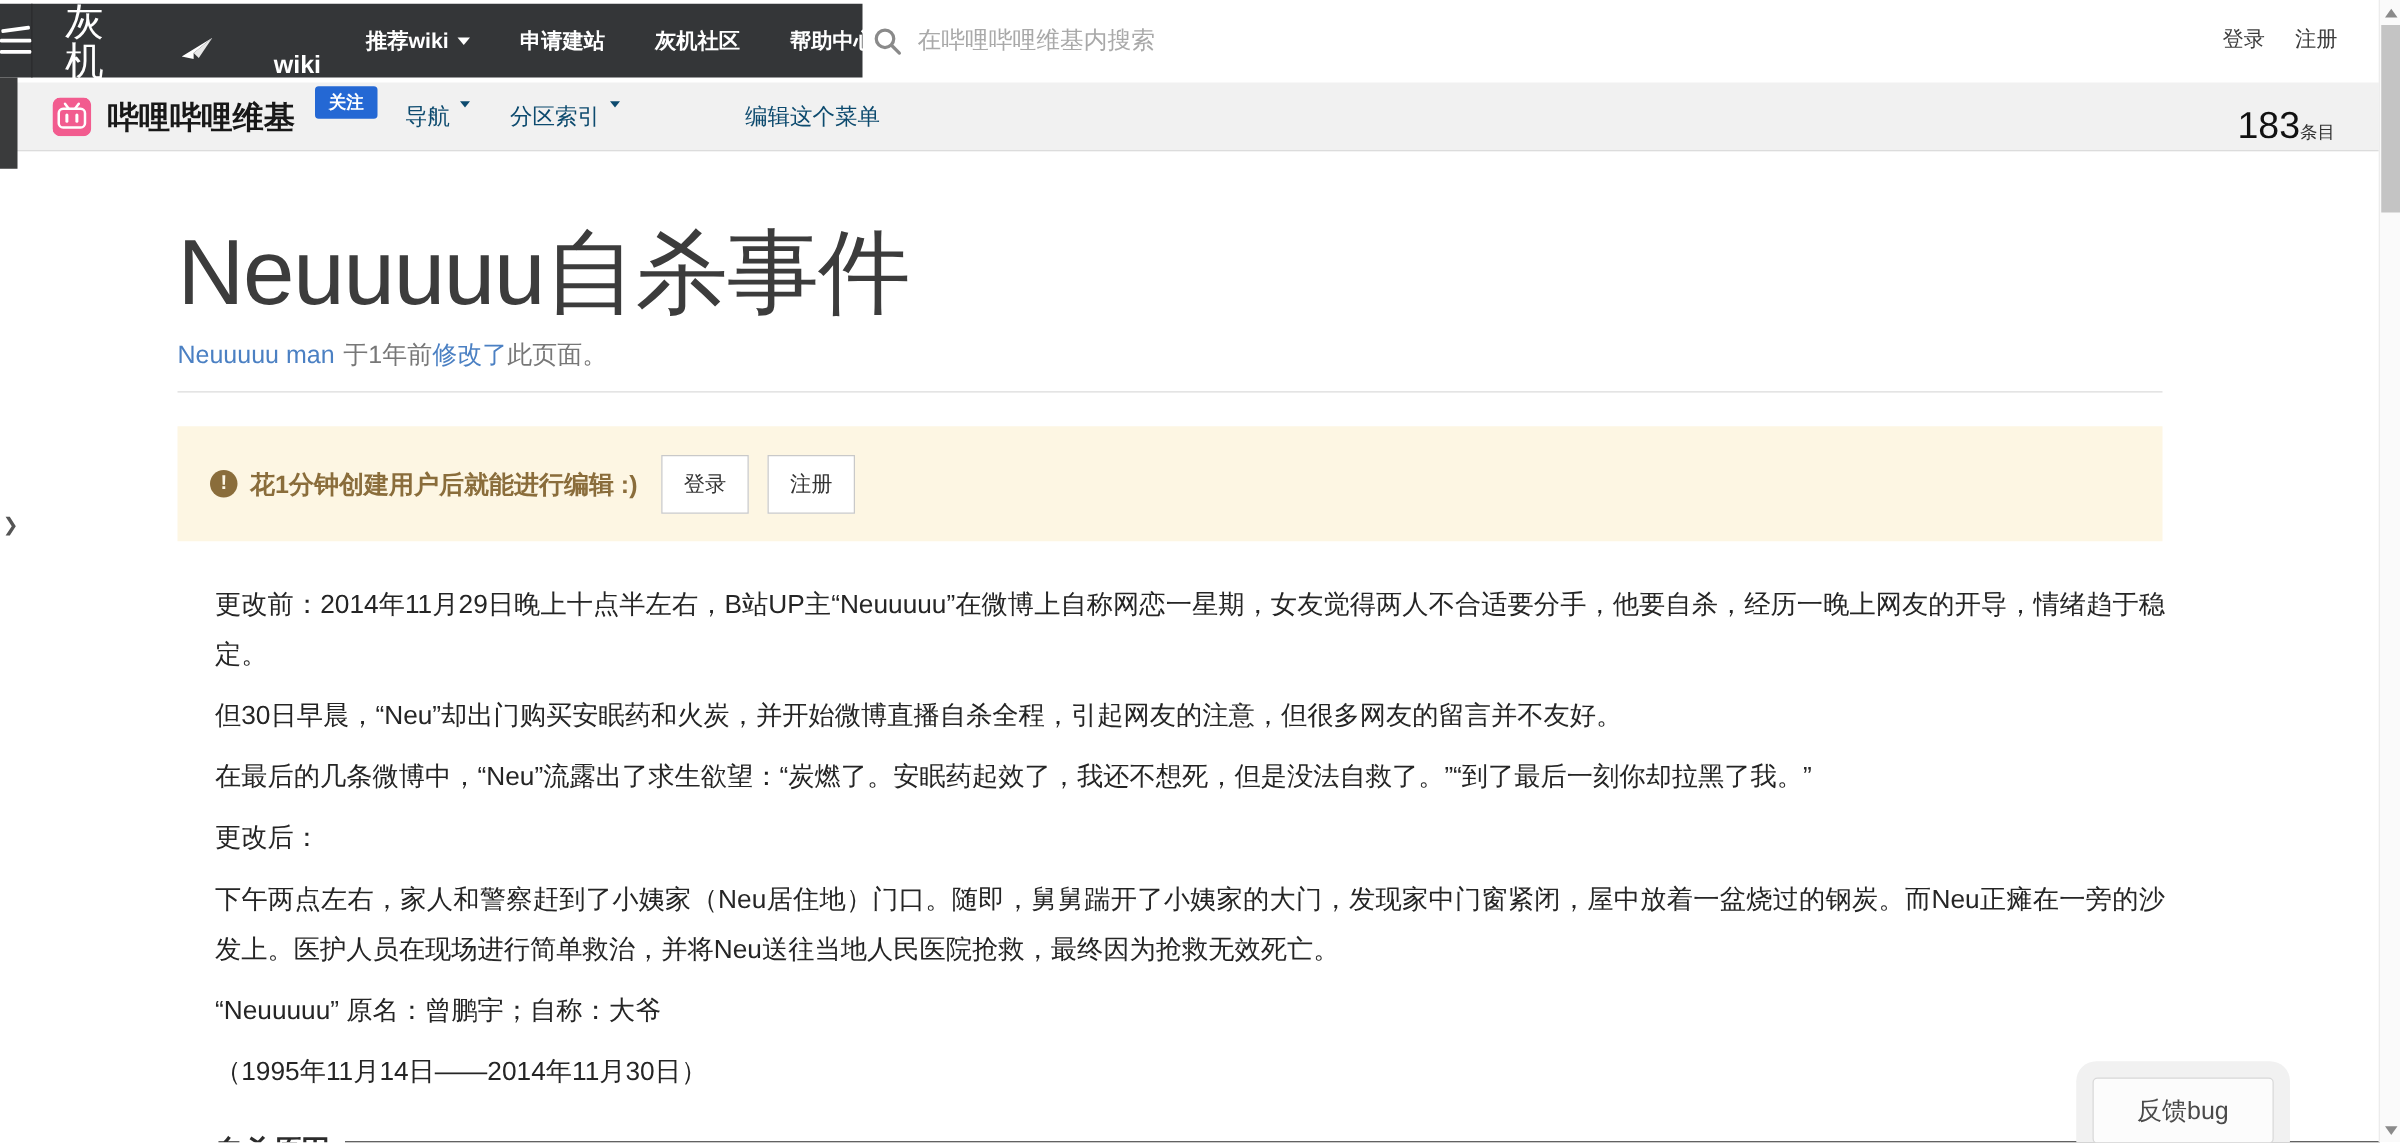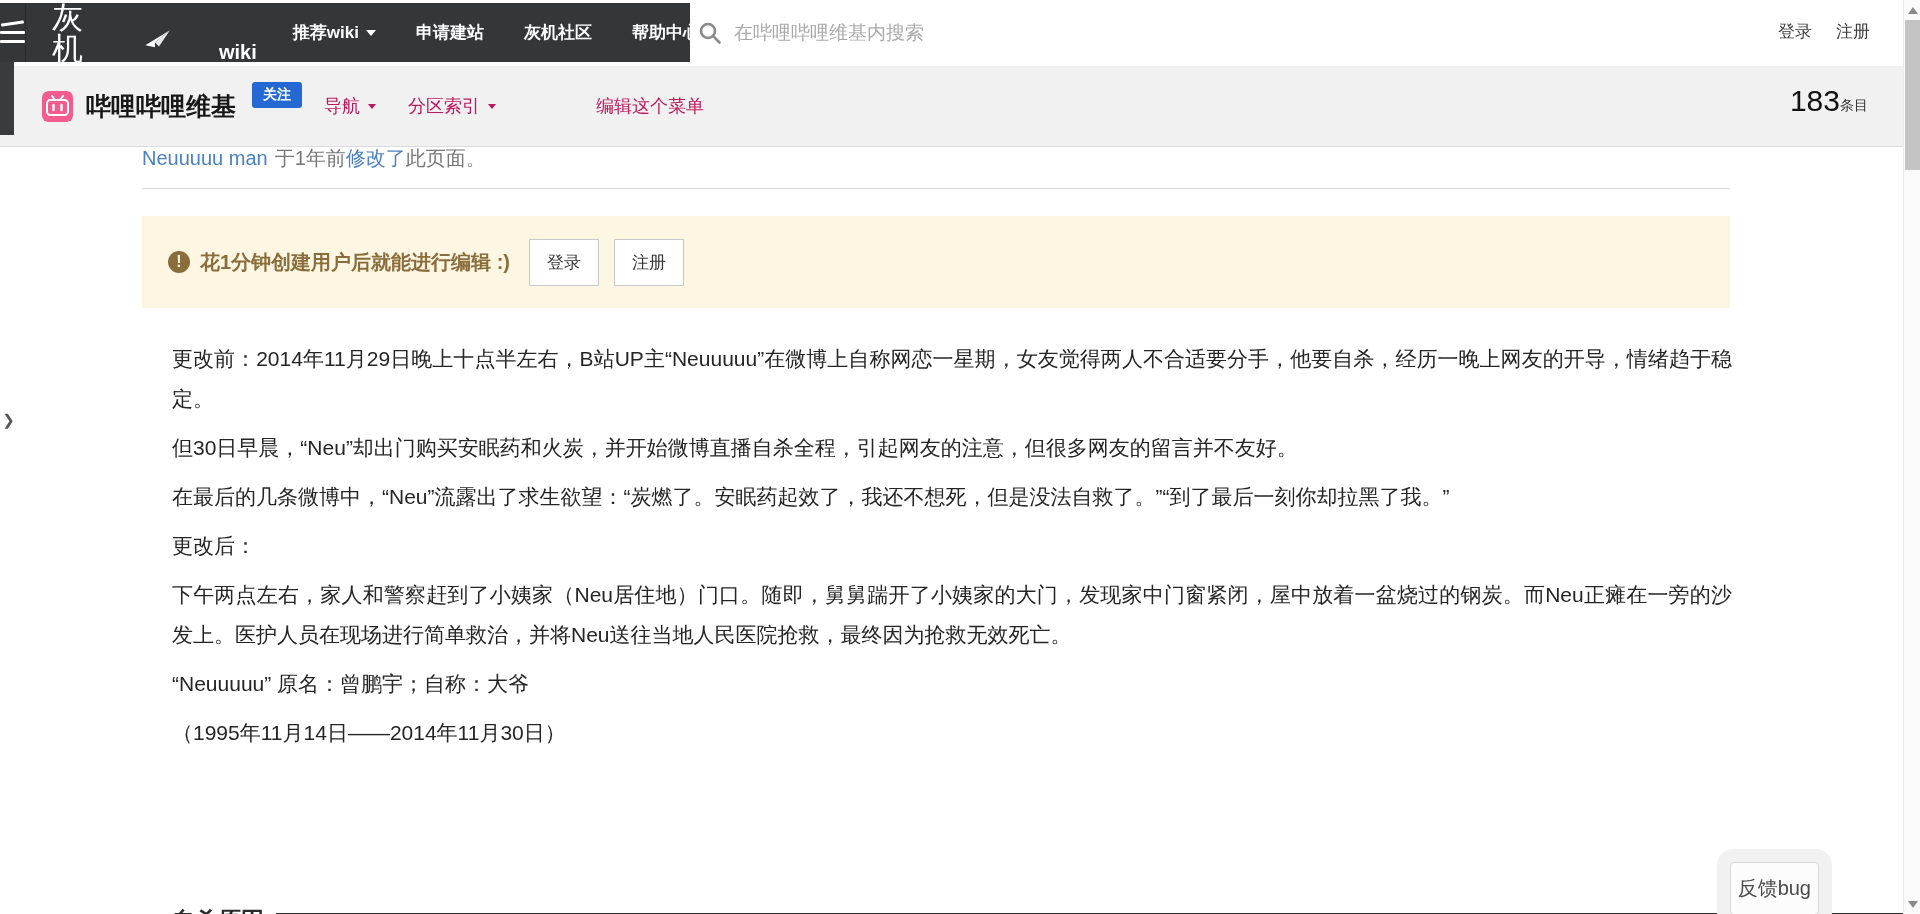--- a/index.html
+++ b/index.html
@@ -27,29 +27,29 @@
   .search-area { position:absolute; left:690px; top:0; right:17px; height:66px; background:#fff;
                  display:flex; align-items:center; padding-left:8px; }
   .search-input { border:none; outline:none; font-size:19px; color:#444; width:700px; margin-left:12px;
                   font-family:inherit; background:transparent; }
   .search-input::placeholder { color:#a9a9a9; }
   .top-auth { position:absolute; right:50px; top:0; height:62px; display:flex; align-items:center;
               gap:24px; font-size:17px; color:#3c3c3c; }
   .top-auth span { cursor:pointer; }
 
   
-  .wikibar { position:absolute; left:0; top:66px; width:1920px; height:81px; background:#f1f1f1;
+  .wikibar { position:absolute; left:0; top:66px; width:1920px; height:55px; background:#f1f1f1;
              border-bottom:1px solid #dcdcdc; display:flex; align-items:center; padding-left:42px; }
   .dark-rail { position:absolute; left:0; top:62px; width:14px; height:73px; background:#3a3b3c; }
   .wiki-icon { width:31px; height:31px; border-radius:6px; overflow:hidden; flex:none; }
   .wiki-title { font-size:25px; font-weight:700; color:#181818; margin-left:13px; white-space:nowrap; }
   .follow-btn { background:#2468d4; color:#fff; font-size:14px; font-weight:700; border:none;
                 border-radius:3px; padding:4px 11px; margin-left:16px; margin-bottom:22px;
                 cursor:pointer; font-family:inherit; }
-  .wb-item { display:flex; align-items:center; gap:8px; font-size:18px; color:#be185d;
+  .wb-item { display:flex; align-items:flex-start; gap:8px; font-size:18px; color:#0c4a6e;
              cursor:pointer; white-space:nowrap; }
   .wb-item .caret { border-top-width:5px; border-left-width:4px; border-right-width:4px; }
   .wb-nav { margin-left:22px; }
   .wb-index { margin-left:32px; }
   .wb-editmenu { margin-left:100px; }
   .wiki-count { position:absolute; right:52px; top:0; height:69px; display:flex;
                 align-items:center; }
   .count-num { font-size:30px; color:#111; }
   .count-unit { font-size:14px; color:#333; margin-top:10px; }
 
@@ -83,21 +83,21 @@
 
   .cut-heading { position:absolute; left:172px; top:905px; width:1732px; display:flex;
                  align-items:flex-start; z-index:1; }
   .cut-heading .txt { font-size:23px; font-weight:600; color:#2b2b2b; white-space:nowrap; }
   .cut-heading .line { flex:1; height:2px; background:#2f2f2f; margin-left:12px; margin-top:8px; }
 
   
   .feedback-wrap { position:absolute; right:88px; bottom:-14px; background:#f1f1f1;
                    border-radius:16px; padding:13px; z-index:2; }
   .feedback-btn { background:#fcfcfc; border:1px solid #d8d8d8; border-radius:4px;
-                  font-size:20px; color:#4a4a4a; padding:12px 7px; cursor:pointer;
+                  font-size:20px; color:#4a4a4a; padding:12px 35px; cursor:pointer;
                   font-family:inherit; white-space:nowrap; }
 
   
   .scrollbar { position:absolute; right:0; top:0; width:17px; height:914px; background:#fafafa;
                border-left:1px solid #ececec; z-index:3; }
   .sb-arrow { position:absolute; left:0; width:17px; height:16px; display:flex;
               align-items:center; justify-content:center; cursor:pointer; }
   .sb-up { top:2px; }
   .sb-down { bottom:2px; }
   .tri-up { width:0; height:0; border-left:5px solid transparent; border-right:5px solid transparent;
@@ -188,20 +188,21 @@
     <div class="wiki-count">
       <span class="count-num">183</span>
       <span class="count-unit">条目</span>
     </div>
   </div>
   <div class="dark-rail"></div>
 
   <div class="side-toggle">❯</div>
 
   <div class="article">
+    <h1 class="article-title">Neuuuuu自杀事件</h1>
     <div class="byline">
       <span class="blue author">Neuuuuu man</span><span>于1年前</span><span class="blue">修改了</span><span>此页面。</span>
     </div>
     <hr class="title-rule">
 
     <div class="notice">
       <span class="notice-icon">!</span>
       <span class="notice-text">花1分钟创建用户后就能进行编辑 :)</span>
       <button class="notice-btn">登录</button>
       <button class="notice-btn">注册</button>

